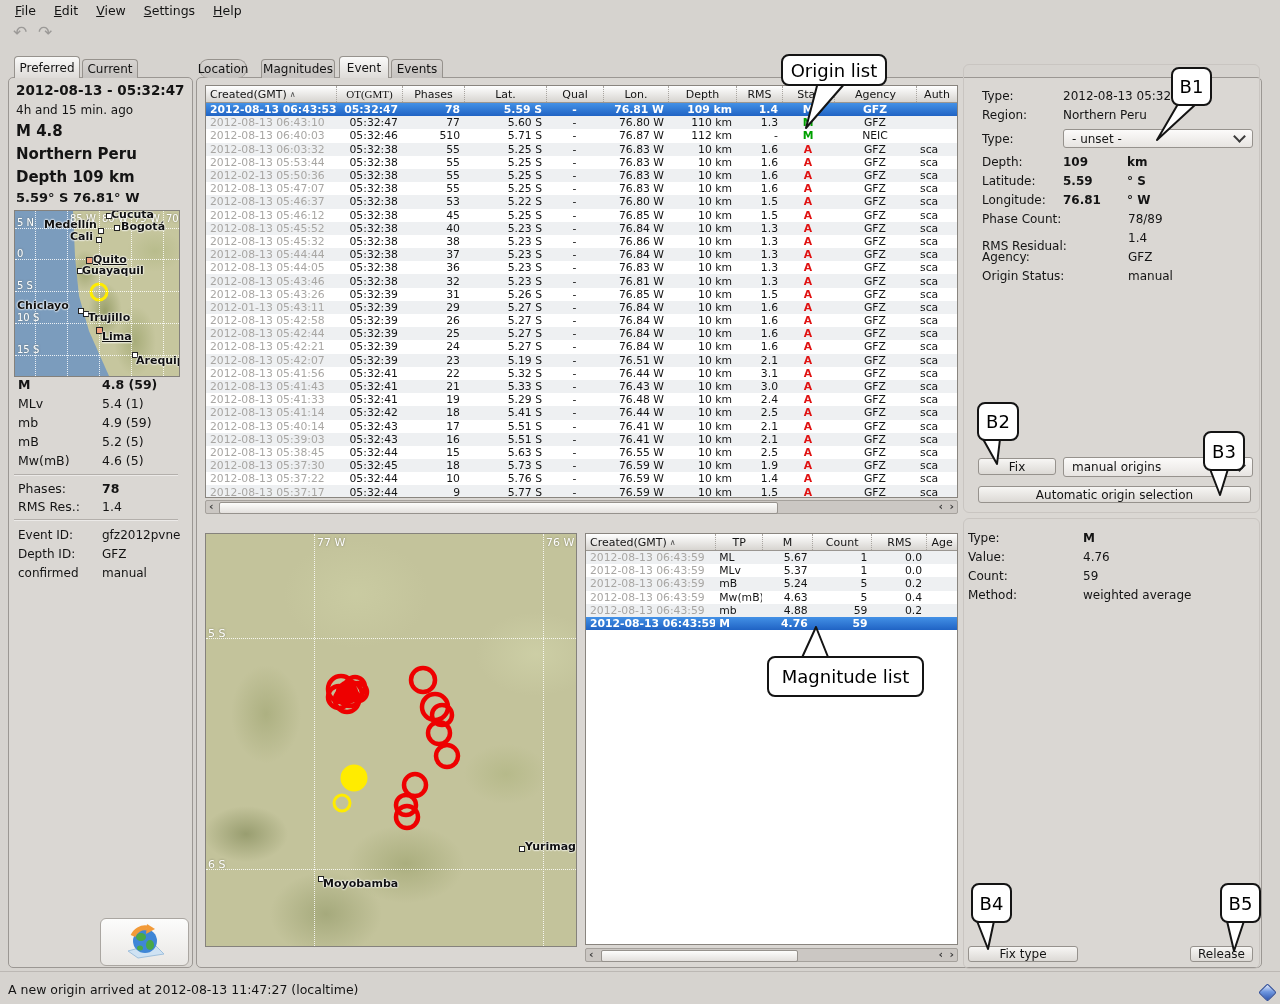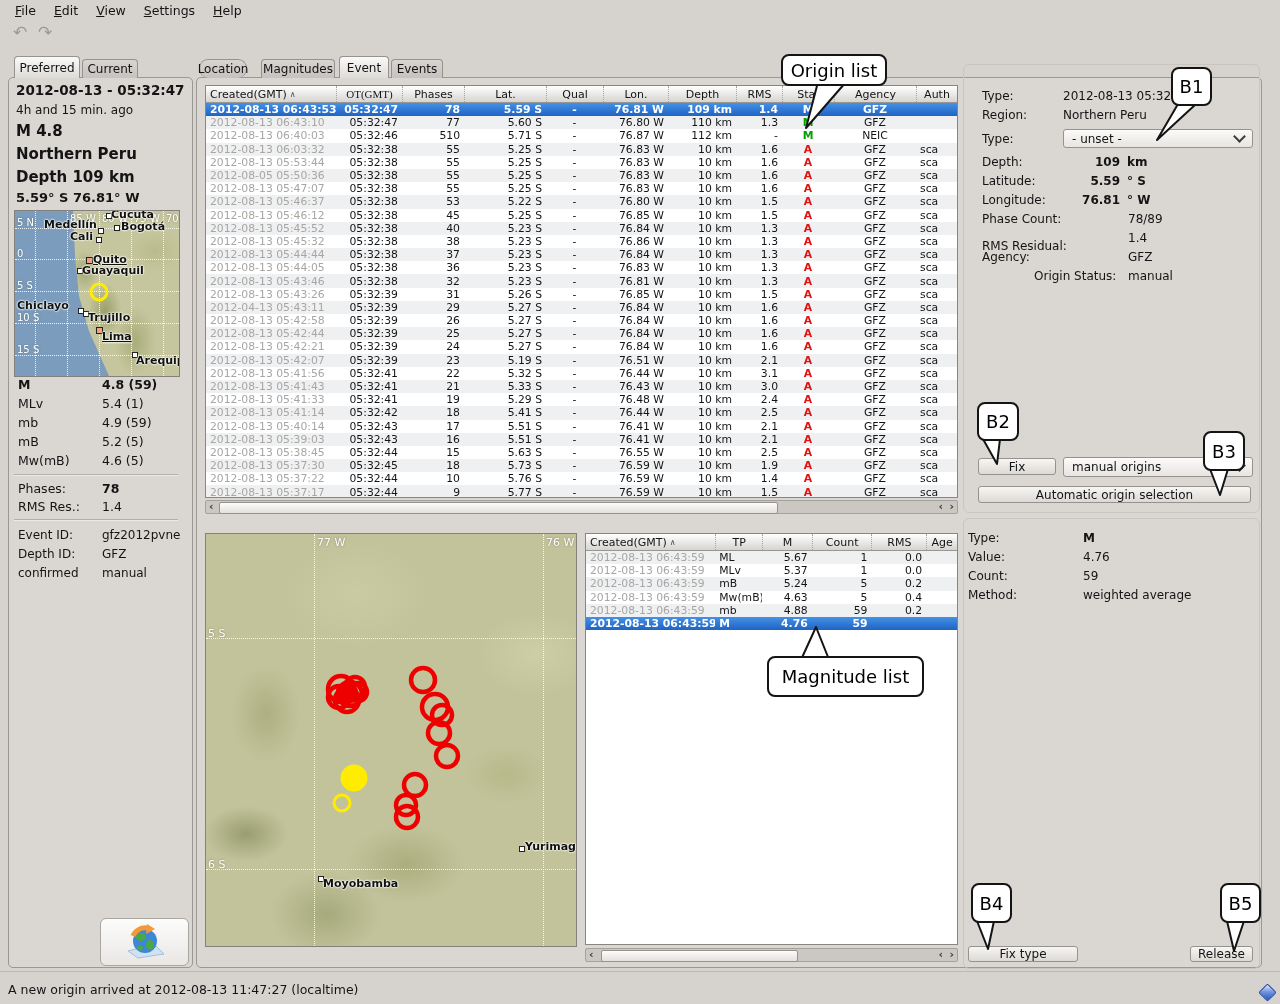--- a/index.html
+++ b/index.html
@@ -37,21 +37,21 @@
   .a-l{justify-content:flex-start}.a-r{justify-content:flex-end}.a-c{justify-content:center}
   .dim{color:#a8a6a3}
   .trow.sel .td{color:#fff !important}
   
   .hscroll{position:absolute;height:14px;background:#cbc7c3;border:1px solid #a5a19c;border-radius:2px;box-sizing:border-box}
   .thumb{position:absolute;top:1px;height:10px;background:linear-gradient(#fdfdfc,#e3e0dd);border:1px solid #96928d;border-radius:2px}
   .sarr{position:absolute;top:0;font-size:11px;font-weight:bold;color:#3a3a3a;line-height:12px}
   
   .dlabel{position:absolute;font-size:12px;white-space:nowrap}
   .dval{position:absolute;font-size:12px;white-space:nowrap}
-  .dnum{position:absolute;font-size:12px;font-weight:bold;width:57px;text-align:right;white-space:nowrap}
+  .dnum{position:absolute;font-size:12px;font-weight:bold;width:57px;text-align:left;white-space:nowrap}
   
   .btn{position:absolute;background:linear-gradient(#f7f6f4,#dcd9d5);border:1px solid #96928d;border-radius:3px;
        font-size:12px;display:flex;align-items:center;justify-content:center;box-sizing:border-box;white-space:nowrap}
   .dropdown{position:absolute;background:linear-gradient(#fcfbfa,#e7e4e1);border:1px solid #96928d;border-radius:3px;
        font-size:12px;display:flex;align-items:center;padding:0 8px;box-sizing:border-box}
   .chev{width:7px;height:7px;border-right:2px solid #3a3a3a;border-bottom:2px solid #3a3a3a;
         transform:rotate(45deg);margin-left:auto;margin-top:-4px}
   
   .minimap{position:absolute;left:14px;top:210px;width:164px;height:165px;background:#7b9cbd;
            border:1px solid #84817c;overflow:hidden;box-sizing:content-box}
@@ -283,21 +283,21 @@
         <div class="td a-r" style="width: 82px;">5.25 S</div>
         <div class="td a-c" style="width: 57px;">-</div>
         <div class="td a-r" style="width: 65px;">76.83 W</div>
         <div class="td a-r" style="width: 68px;">10 km</div>
         <div class="td a-r" style="width: 46px;">1.6</div>
         <div class="td a-c" style="width: 52px; color: rgb(224, 18, 18); font-weight: bold;">A</div>
         <div class="td a-c" style="width: 82px;">GFZ</div>
         <div class="td a-l" style="width: 41px;">sca</div>
       </div>
       <div class="trow alt">
-        <div class="td a-l dim" style="width: 130px;">2012-08-05 05:50:36</div>
+        <div class="td a-l dim" style="width: 130px;">2012-02-13 05:50:36</div>
         <div class="td a-r" style="width: 66px;">05:32:38</div>
         <div class="td a-r" style="width: 62px;">55</div>
         <div class="td a-r" style="width: 82px;">5.25 S</div>
         <div class="td a-c" style="width: 57px;">-</div>
         <div class="td a-r" style="width: 65px;">76.83 W</div>
         <div class="td a-r" style="width: 68px;">10 km</div>
         <div class="td a-r" style="width: 46px;">1.6</div>
         <div class="td a-c" style="width: 52px; color: rgb(224, 18, 18); font-weight: bold;">A</div>
         <div class="td a-c" style="width: 82px;">GFZ</div>
         <div class="td a-l" style="width: 41px;">sca</div>
@@ -413,21 +413,21 @@
         <div class="td a-r" style="width: 82px;">5.26 S</div>
         <div class="td a-c" style="width: 57px;">-</div>
         <div class="td a-r" style="width: 65px;">76.85 W</div>
         <div class="td a-r" style="width: 68px;">10 km</div>
         <div class="td a-r" style="width: 46px;">1.5</div>
         <div class="td a-c" style="width: 52px; color: rgb(224, 18, 18); font-weight: bold;">A</div>
         <div class="td a-c" style="width: 82px;">GFZ</div>
         <div class="td a-l" style="width: 41px;">sca</div>
       </div>
       <div class="trow alt">
-        <div class="td a-l dim" style="width: 130px;">2012-04-13 05:43:11</div>
+        <div class="td a-l dim" style="width: 130px;">2012-01-13 05:43:11</div>
         <div class="td a-r" style="width: 66px;">05:32:39</div>
         <div class="td a-r" style="width: 62px;">29</div>
         <div class="td a-r" style="width: 82px;">5.27 S</div>
         <div class="td a-c" style="width: 57px;">-</div>
         <div class="td a-r" style="width: 65px;">76.84 W</div>
         <div class="td a-r" style="width: 68px;">10 km</div>
         <div class="td a-r" style="width: 46px;">1.6</div>
         <div class="td a-c" style="width: 52px; color: rgb(224, 18, 18); font-weight: bold;">A</div>
         <div class="td a-c" style="width: 82px;">GFZ</div>
         <div class="td a-l" style="width: 41px;">sca</div>
@@ -641,21 +641,21 @@
 <div class="dval b" style="left:1127px;top:174px">° S</div>
 <div class="dlabel" style="left:982px;top:193px">Longitude:</div>
 <div class="dnum" style="left:1063px;top:193px">76.81</div>
 <div class="dval b" style="left:1127px;top:193px">° W</div>
 <div class="dlabel" style="left:982px;top:212px">Phase Count:</div>
 <div class="dval" style="left:1128px;top:212px">78/89</div>
 <div class="dlabel" style="left:982px;top:239px">RMS Residual:</div>
 <div class="dval" style="left:1128px;top:231px">1.4</div>
 <div class="dlabel" style="left:982px;top:250px">Agency:</div>
 <div class="dval" style="left:1128px;top:250px">GFZ</div>
-<div class="dlabel" style="left:1034px;top:269px">Origin Status:</div>
+<div class="dlabel" style="left:982px;top:269px">Origin Status:</div>
 <div class="dval" style="left:1128px;top:269px">manual</div>
 
 <div class="btn" style="left:978px;top:458px;width:78px;height:17px">Fix</div>
 <div class="dropdown" style="left:1063px;top:457px;width:190px;height:20px">
   <span>manual origins</span>
   <span class="chev"></span>
 </div>
 <div class="btn" style="left:978px;top:486px;width:273px;height:17px">Automatic origin selection</div>
 
 <div class="bigmap" id="bigmap">

